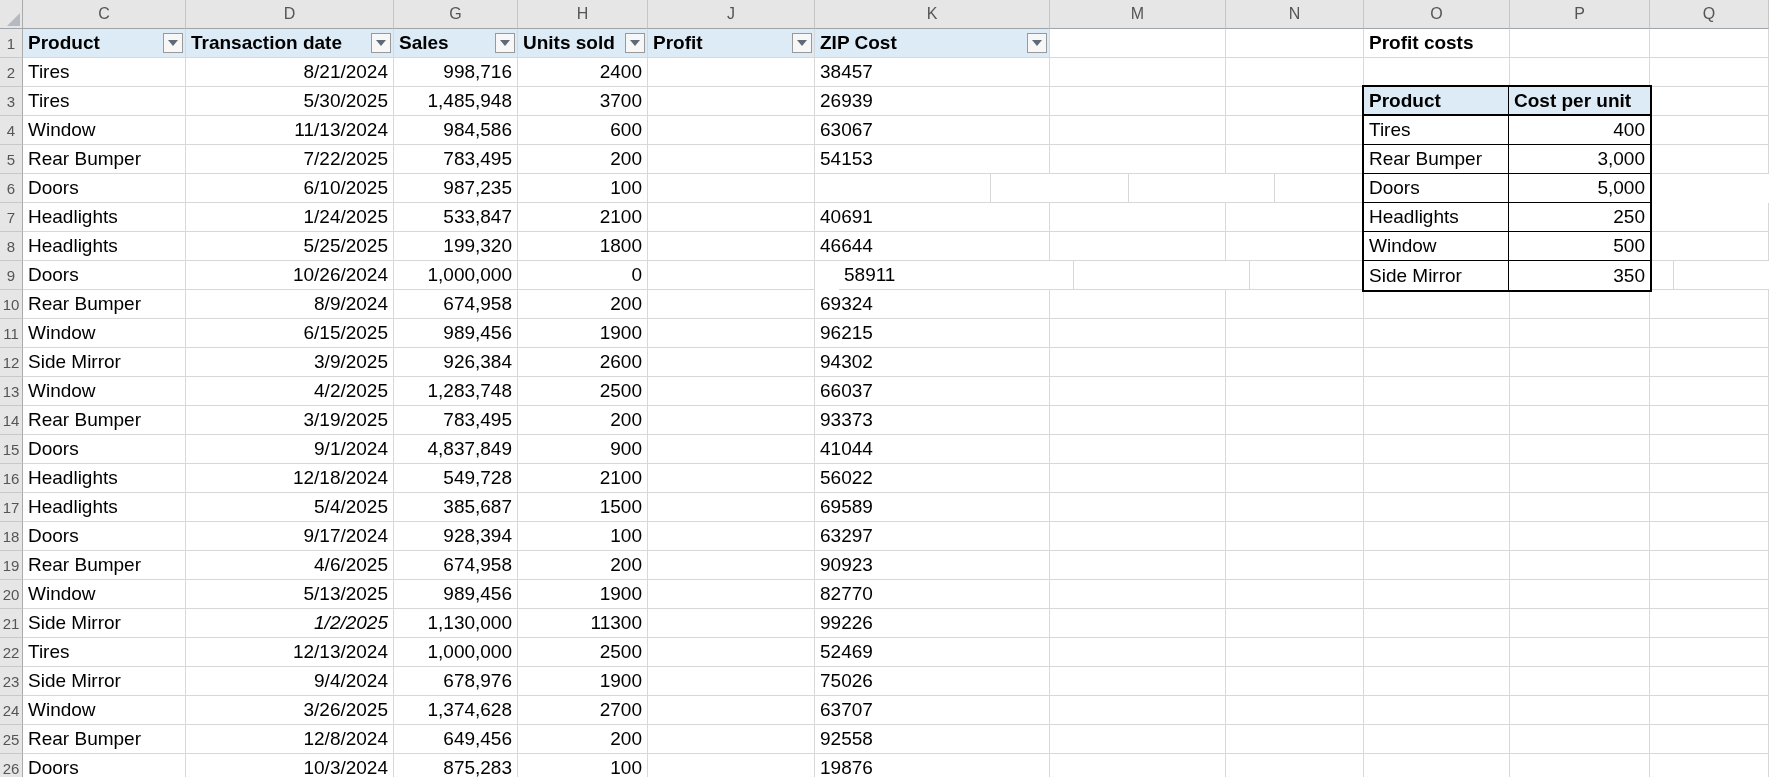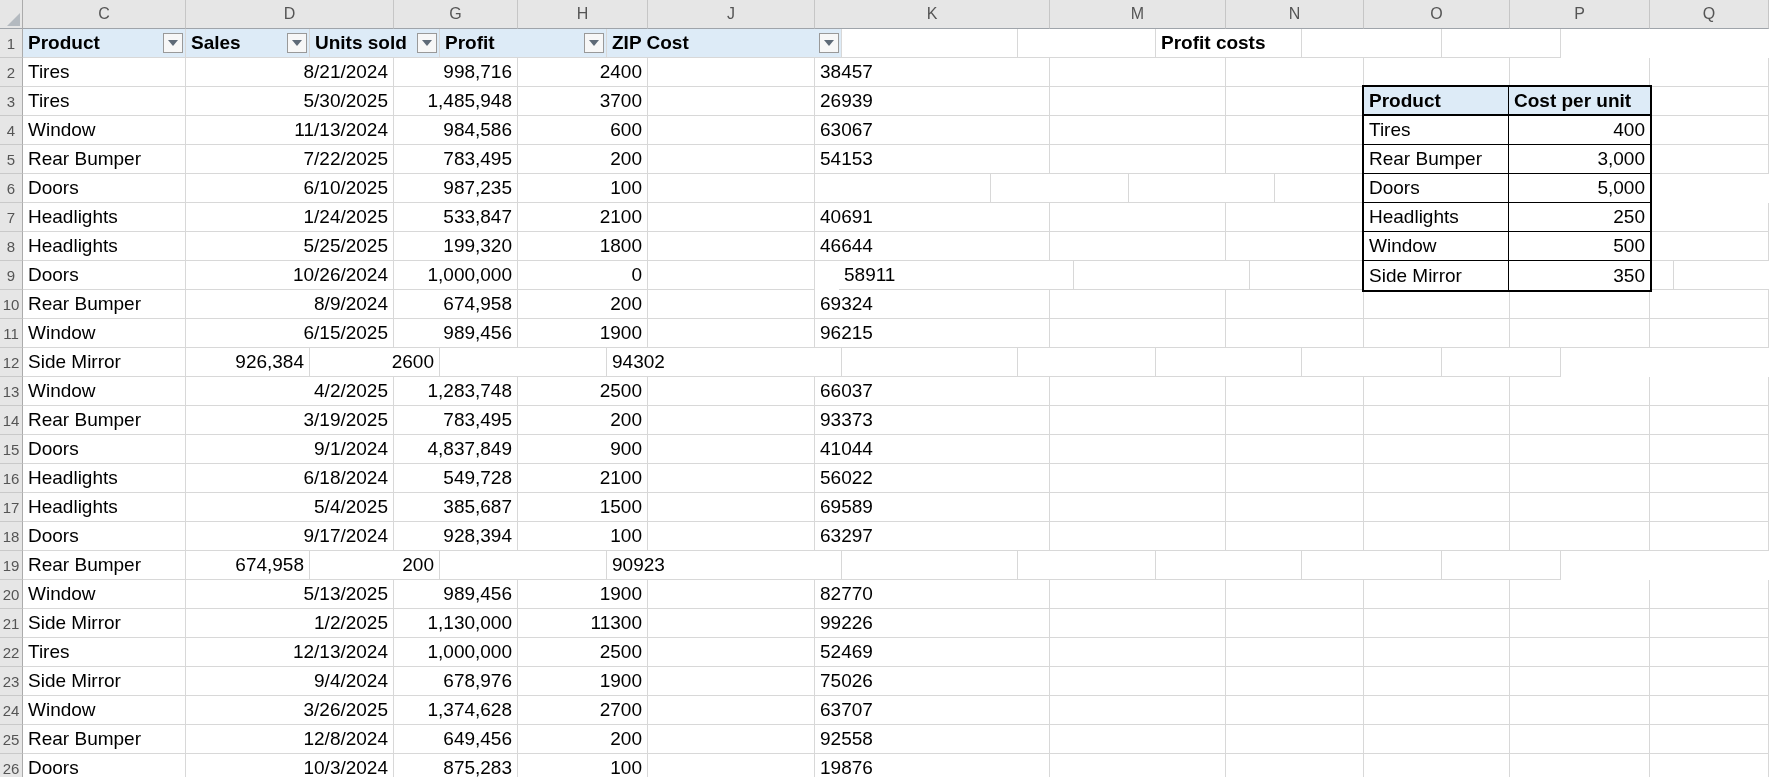--- a/index.html
+++ b/index.html
@@ -78,20 +78,26 @@
   <div id="grid">
 
   <div class="row">
         <div class="rowhdr">1</div>
         <div class="cell hdr-cell a-left" style="width: 163px;">
           <span>Product</span>
           <div class="filter-btn">
             <div class="filter-tri"></div>
           </div>
         </div>
+        <div class="cell hdr-cell a-left" style="width: 208px;">
+          <span>Transaction date</span>
+          <div class="filter-btn">
+            <div class="filter-tri"></div>
+          </div>
+        </div>
         <div class="cell hdr-cell a-left" style="width: 124px;">
           <span>Sales</span>
           <div class="filter-btn">
             <div class="filter-tri"></div>
           </div>
         </div>
         <div class="cell hdr-cell a-left" style="width: 130px;">
           <span>Units sold</span>
           <div class="filter-btn">
             <div class="filter-tri"></div>
@@ -250,20 +256,21 @@
         <div class="cell a-left" style="width: 235px;">96215</div>
         <div class="cell" style="width: 176px;"></div>
         <div class="cell" style="width: 138px;"></div>
         <div class="cell" style="width: 146px;"></div>
         <div class="cell" style="width: 140px;"></div>
         <div class="cell" style="width: 119px;"></div>
       </div>
       <div class="row">
         <div class="rowhdr">12</div>
         <div class="cell a-left" style="width: 163px;">Side Mirror</div>
+        <div class="cell a-right" style="width: 208px;">3/9/2025</div>
         <div class="cell a-right" style="width: 124px;">926,384</div>
         <div class="cell a-right" style="width: 130px;">2600</div>
         <div class="cell a-left" style="width: 167px;"></div>
         <div class="cell a-left" style="width: 235px;">94302</div>
         <div class="cell" style="width: 176px;"></div>
         <div class="cell" style="width: 138px;"></div>
         <div class="cell" style="width: 146px;"></div>
         <div class="cell" style="width: 140px;"></div>
         <div class="cell" style="width: 119px;"></div>
       </div>
@@ -305,21 +312,21 @@
         <div class="cell a-left" style="width: 235px;">41044</div>
         <div class="cell" style="width: 176px;"></div>
         <div class="cell" style="width: 138px;"></div>
         <div class="cell" style="width: 146px;"></div>
         <div class="cell" style="width: 140px;"></div>
         <div class="cell" style="width: 119px;"></div>
       </div>
       <div class="row">
         <div class="rowhdr">16</div>
         <div class="cell a-left" style="width: 163px;">Headlights</div>
-        <div class="cell a-right" style="width: 208px;">6/18/2024</div>
+        <div class="cell a-right" style="width: 208px;">12/18/2024</div>
         <div class="cell a-right" style="width: 124px;">549,728</div>
         <div class="cell a-right" style="width: 130px;">2100</div>
         <div class="cell a-left" style="width: 167px;"></div>
         <div class="cell a-left" style="width: 235px;">56022</div>
         <div class="cell" style="width: 176px;"></div>
         <div class="cell" style="width: 138px;"></div>
         <div class="cell" style="width: 146px;"></div>
         <div class="cell" style="width: 140px;"></div>
         <div class="cell" style="width: 119px;"></div>
       </div>
@@ -347,20 +354,21 @@
         <div class="cell a-left" style="width: 235px;">63297</div>
         <div class="cell" style="width: 176px;"></div>
         <div class="cell" style="width: 138px;"></div>
         <div class="cell" style="width: 146px;"></div>
         <div class="cell" style="width: 140px;"></div>
         <div class="cell" style="width: 119px;"></div>
       </div>
       <div class="row">
         <div class="rowhdr">19</div>
         <div class="cell a-left" style="width: 163px;">Rear Bumper</div>
+        <div class="cell a-right" style="width: 208px;">4/6/2025</div>
         <div class="cell a-right" style="width: 124px;">674,958</div>
         <div class="cell a-right" style="width: 130px;">200</div>
         <div class="cell a-left" style="width: 167px;"></div>
         <div class="cell a-left" style="width: 235px;">90923</div>
         <div class="cell" style="width: 176px;"></div>
         <div class="cell" style="width: 138px;"></div>
         <div class="cell" style="width: 146px;"></div>
         <div class="cell" style="width: 140px;"></div>
         <div class="cell" style="width: 119px;"></div>
       </div>
@@ -374,21 +382,21 @@
         <div class="cell a-left" style="width: 235px;">82770</div>
         <div class="cell" style="width: 176px;"></div>
         <div class="cell" style="width: 138px;"></div>
         <div class="cell" style="width: 146px;"></div>
         <div class="cell" style="width: 140px;"></div>
         <div class="cell" style="width: 119px;"></div>
       </div>
       <div class="row">
         <div class="rowhdr">21</div>
         <div class="cell a-left" style="width: 163px;">Side Mirror</div>
-        <div class="cell a-right" style="width: 208px;">1/2/2025</div>
+        <div class="cell a-right" style="width: 208px; font-style: italic;">1/2/2025</div>
         <div class="cell a-right" style="width: 124px;">1,130,000</div>
         <div class="cell a-right" style="width: 130px;">11300</div>
         <div class="cell a-left" style="width: 167px;"></div>
         <div class="cell a-left" style="width: 235px;">99226</div>
         <div class="cell" style="width: 176px;"></div>
         <div class="cell" style="width: 138px;"></div>
         <div class="cell" style="width: 146px;"></div>
         <div class="cell" style="width: 140px;"></div>
         <div class="cell" style="width: 119px;"></div>
       </div>

